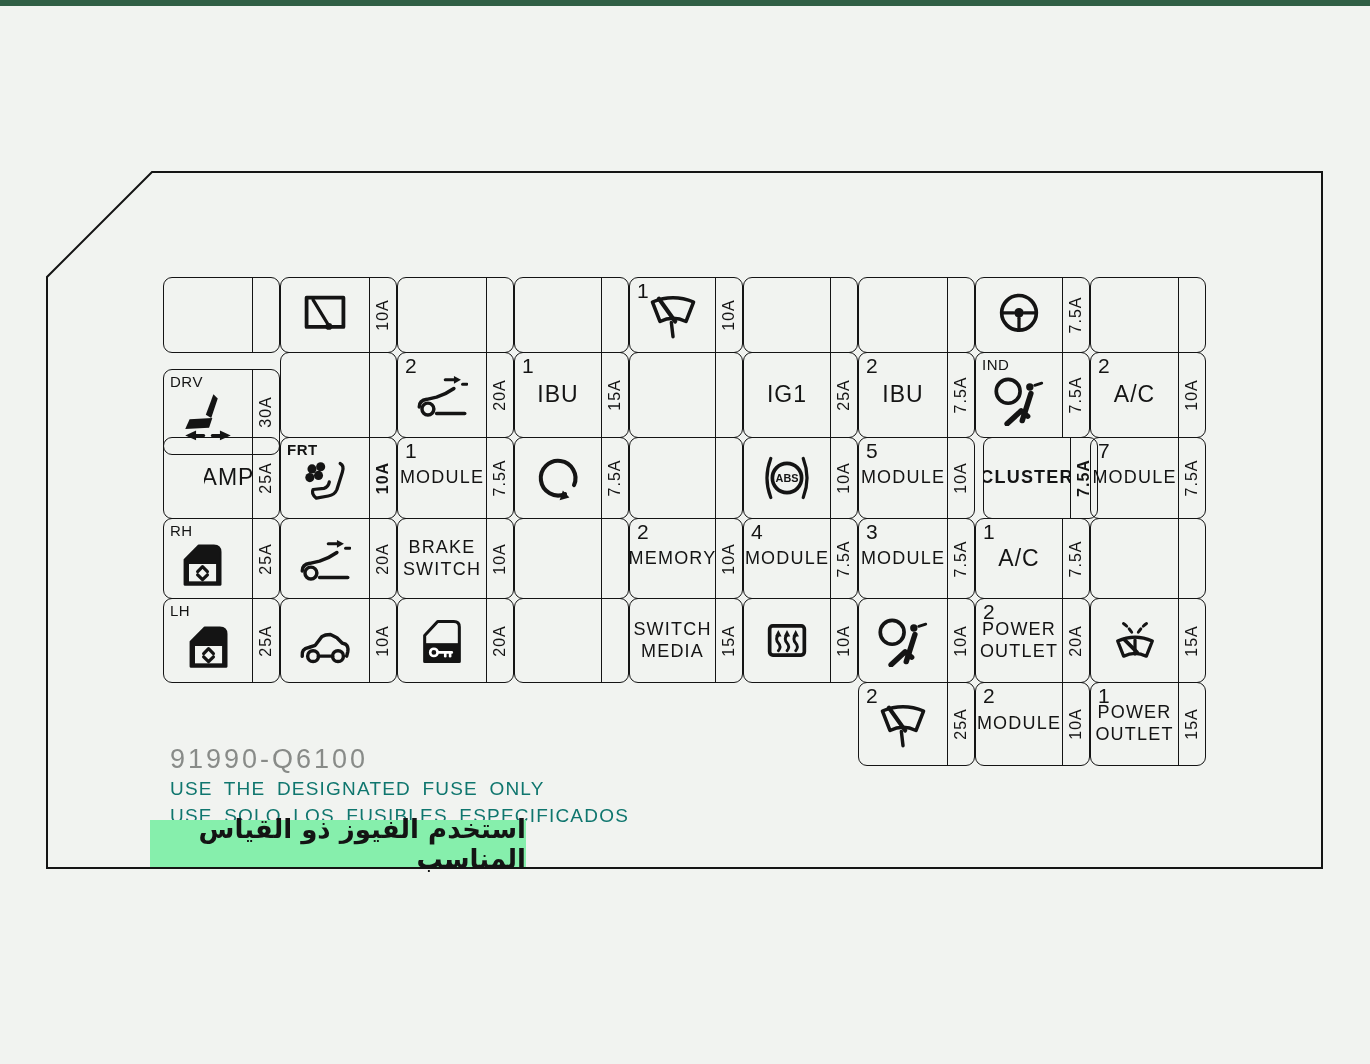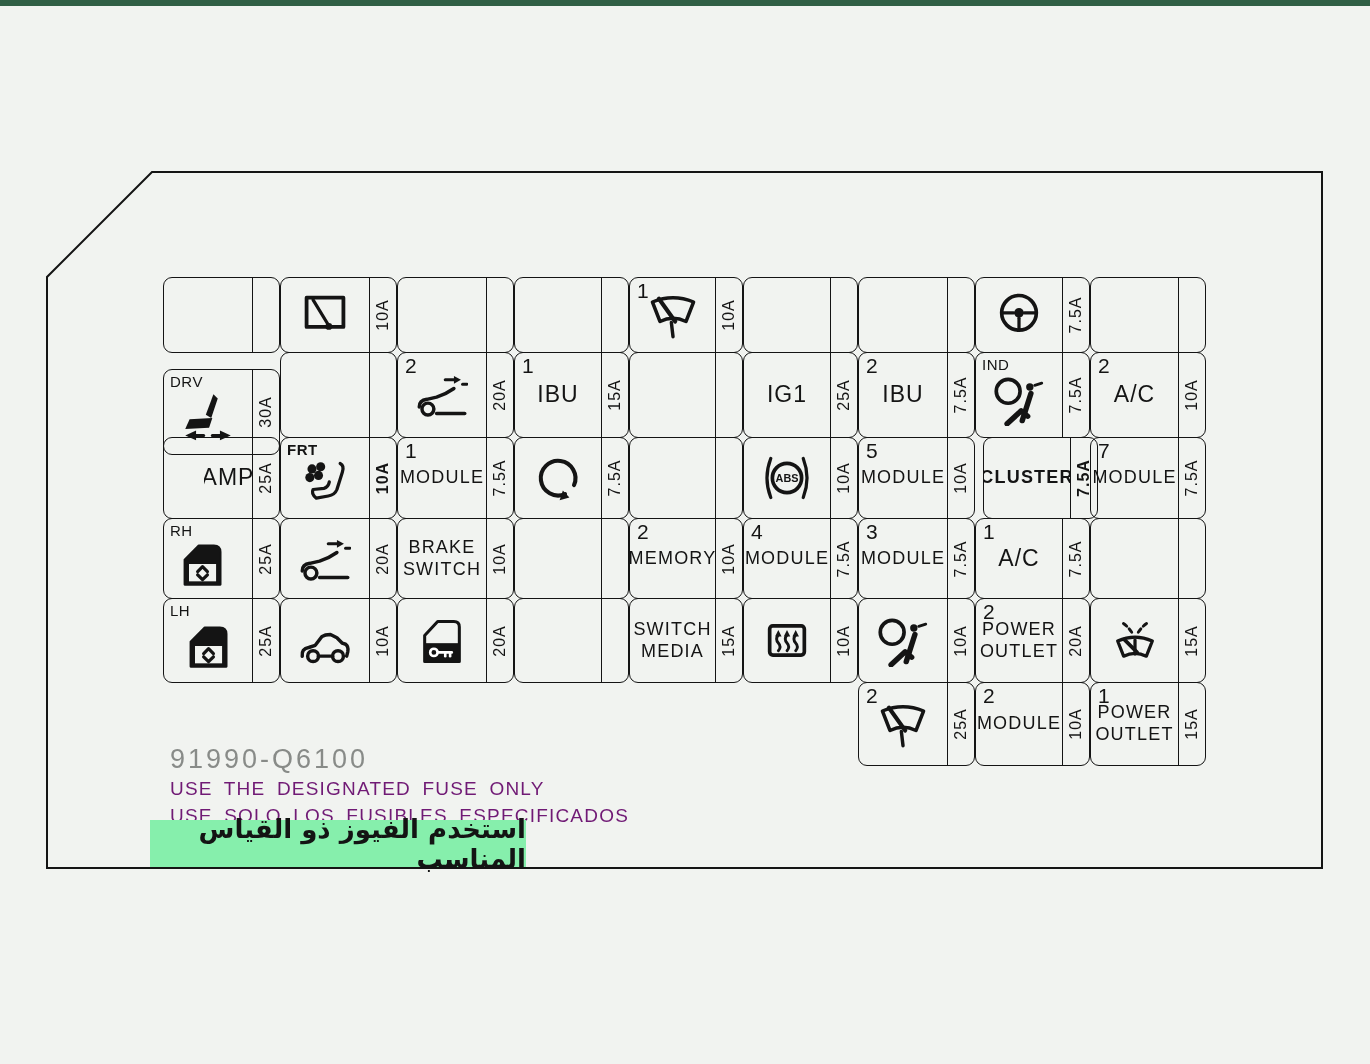--- a/index.html
+++ b/index.html
@@ -26,21 +26,21 @@
   .corner{position:absolute;top:3px;left:6px;font-size:15px;letter-spacing:.5px;}
   .label{
     font-size:18px;letter-spacing:1.2px;text-align:center;
     white-space:pre-line;line-height:1.2;
   }
   .label.big{font-size:23px;letter-spacing:1px;}
   .icon{display:flex;align-items:center;justify-content:center;}
   .icon svg{display:block;}
   .has-corner .icon{margin-top:10px;}
   .partnum{position:absolute;left:170px;top:744px;font-size:27px;letter-spacing:3px;color:#888b88;}
-  .notice{position:absolute;left:170px;font-size:19px;letter-spacing:1.2px;word-spacing:5px;color:#701a75;}
+  .notice{position:absolute;left:170px;font-size:19px;letter-spacing:1.2px;word-spacing:5px;color:#0f766e;}
   .notice-en{top:778px;}
   .notice-es{top:805px;}
   .ar-strip{
     position:absolute;left:150px;top:820px;width:376px;height:47px;
     background:#86efac;display:flex;align-items:center;justify-content:center;
     font-family:"DejaVu Sans",sans-serif;font-size:26px;font-weight:bold;direction:rtl;
   }
 </style>
 </head>
 <body style="background: rgb(241, 243, 240);">

